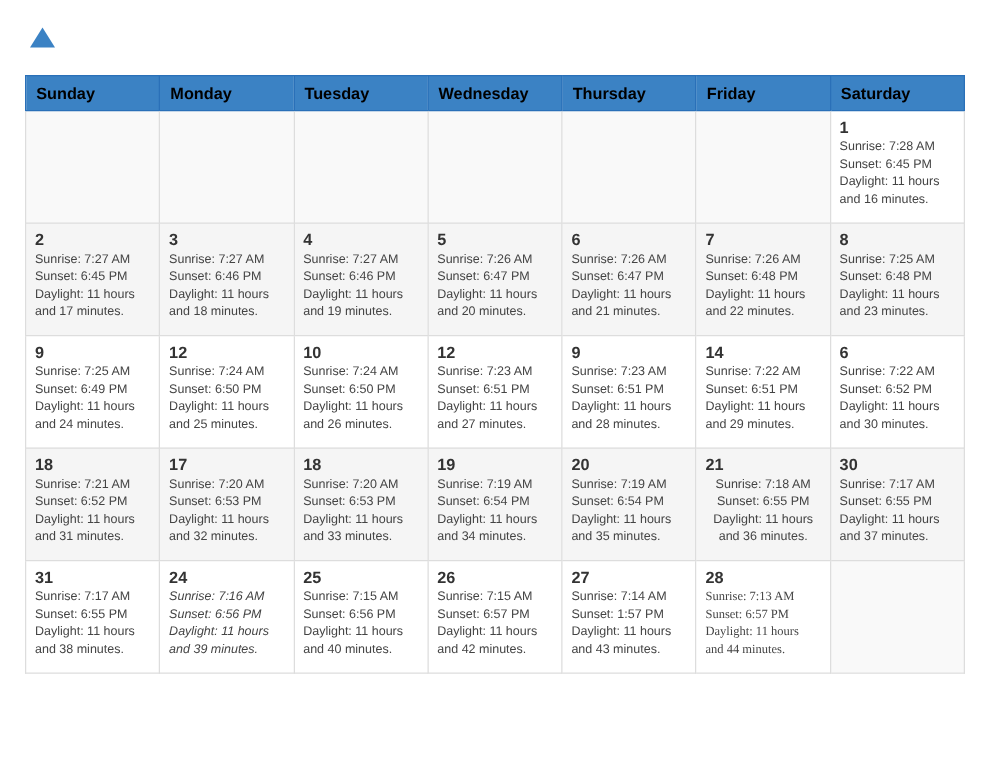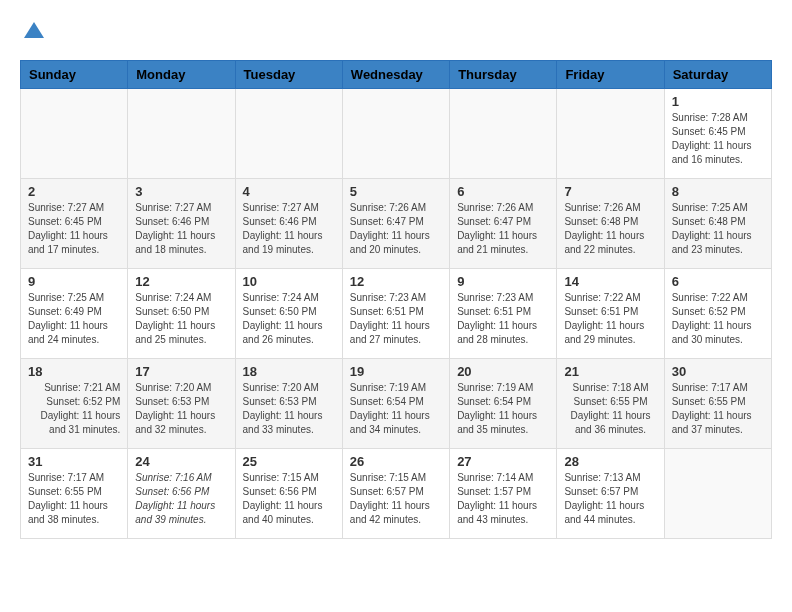--- a/index.html
+++ b/index.html
@@ -236,21 +236,21 @@
           <span class="day-number">6</span>
           <div class="day-info" style="white-space: pre-line;">Sunrise: 7:22 AM
 Sunset: 6:52 PM
 Daylight: 11 hours
 and 30 minutes.</div>
         </td>
       </tr>
       <tr>
         <td>
           <span class="day-number">18</span>
-          <div class="day-info" style="white-space: pre-line; text-align: right;">Sunrise: 7:21 AM
+          <div class="day-info" style="white-space: pre-line;">Sunrise: 7:21 AM
 Sunset: 6:52 PM
 Daylight: 11 hours
 and 31 minutes.</div>
         </td>
         <td>
           <span class="day-number">17</span>
           <div class="day-info" style="white-space: pre-line;">Sunrise: 7:20 AM
 Sunset: 6:53 PM
 Daylight: 11 hours
 and 32 minutes.</div>
@@ -322,21 +322,21 @@
         </td>
         <td>
           <span class="day-number">27</span>
           <div class="day-info" style="white-space: pre-line;">Sunrise: 7:14 AM
 Sunset: 1:57 PM
 Daylight: 11 hours
 and 43 minutes.</div>
         </td>
         <td>
           <span class="day-number">28</span>
-          <div class="day-info" style="white-space: pre-line;">Sunrise: 7:13 AM
+          <div class="day-info" style="white-space: pre-line; font-family: Liberation Serif, serif;">Sunrise: 7:13 AM
 Sunset: 6:57 PM
 Daylight: 11 hours
 and 44 minutes.</div>
         </td>
         <td class="empty"></td>
       </tr>
     </tbody>
 </table>
 
 </body></html>

